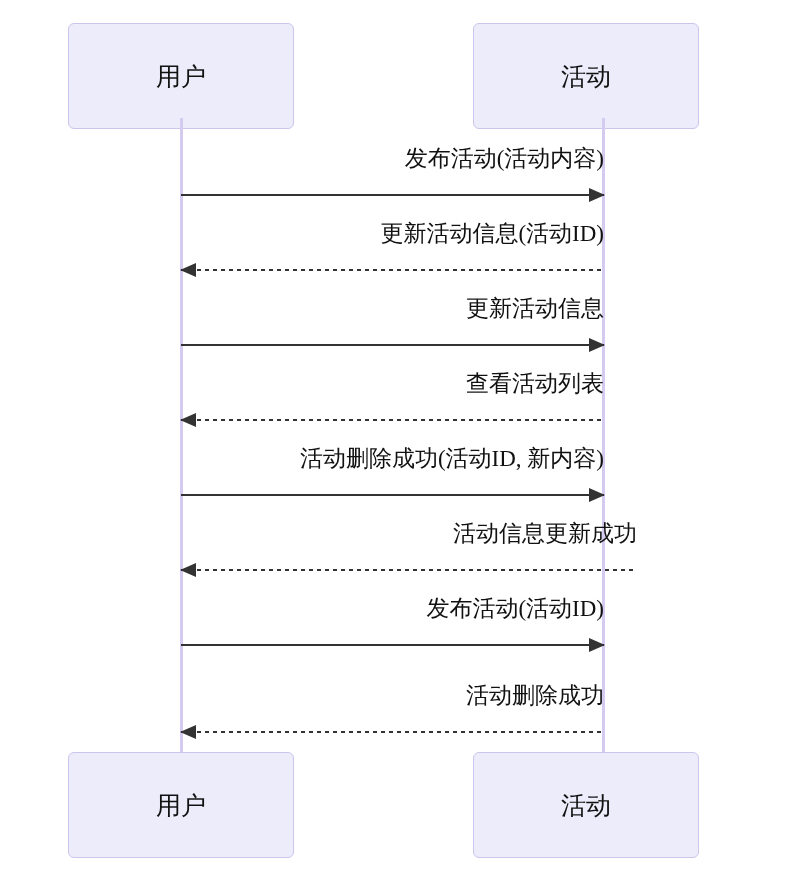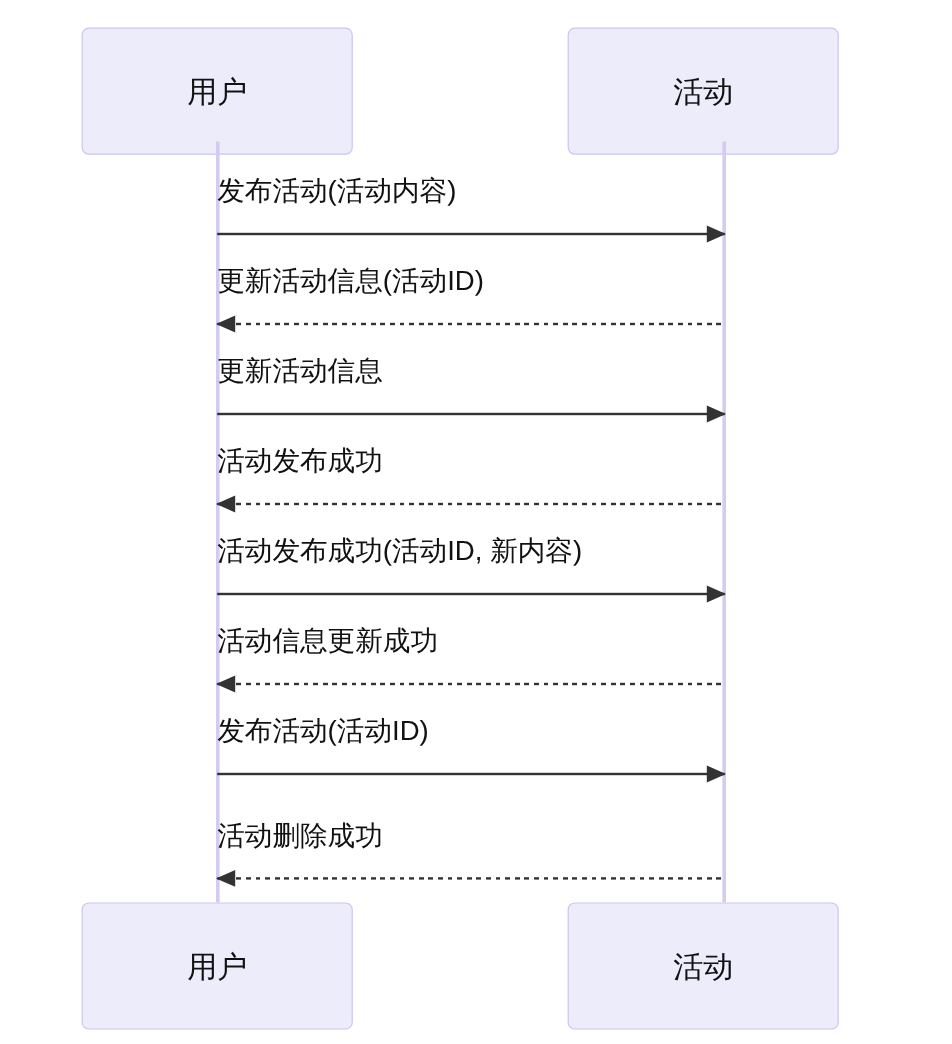--- a/index.html
+++ b/index.html
@@ -48,25 +48,26 @@
     position: absolute;
     left: 181px;
     width: 423px;
     height: 75px;
   }
   .msg-label {
     position: absolute;
     top: 4px;
     left: 0;
     width: 100%;
-    text-align: left;
+    text-align: right;
     font-size: 23px;
     line-height: 30px;
     color: var(--text-color, #111111);
     white-space: nowrap;
+    font-family: Liberation Serif, serif;
   }
   .msg-arrow {
     position: absolute;
     top: 54px;
     left: 0;
     right: 0;
     height: 2px;
     background: var(--arrow-color, #333333);
   }
   .msg-arrow.dashed {
@@ -121,32 +122,32 @@
           <div class="arrow-head left"></div>
         </div>
       </div>
       <div class="message-row" style="top: 290px;">
         <div class="msg-label">更新活动信息</div>
         <div class="msg-arrow">
           <div class="arrow-head right"></div>
         </div>
       </div>
       <div class="message-row" style="top: 365px;">
-        <div class="msg-label">活动发布成功</div>
+        <div class="msg-label">查看活动列表</div>
         <div class="msg-arrow dashed">
           <div class="arrow-head left"></div>
         </div>
       </div>
       <div class="message-row" style="top: 440px;">
-        <div class="msg-label">活动发布成功(活动ID, 新内容)</div>
+        <div class="msg-label">活动删除成功(活动ID, 新内容)</div>
         <div class="msg-arrow">
           <div class="arrow-head right"></div>
         </div>
       </div>
-      <div class="message-row" style="top: 515px;">
+      <div class="message-row" style="top: 515px; padding-left: 33px;">
         <div class="msg-label">活动信息更新成功</div>
         <div class="msg-arrow dashed">
           <div class="arrow-head left"></div>
         </div>
       </div>
       <div class="message-row" style="top: 590px;">
         <div class="msg-label">发布活动(活动ID)</div>
         <div class="msg-arrow">
           <div class="arrow-head right"></div>
         </div>

